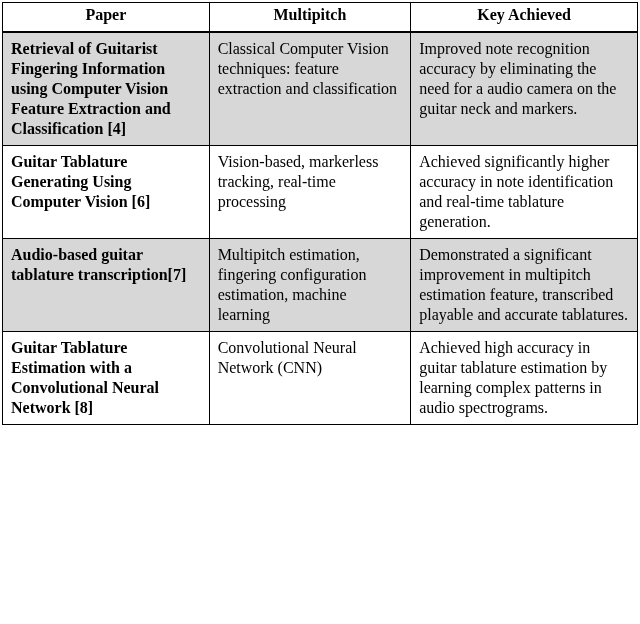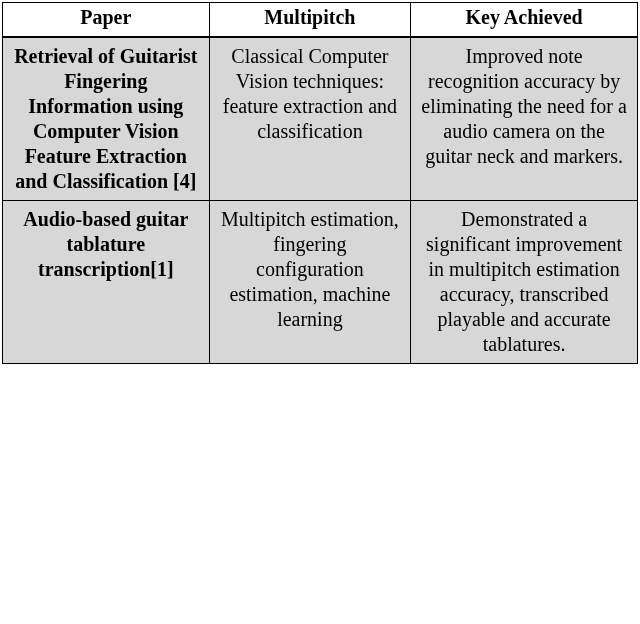--- a/index.html
+++ b/index.html
@@ -17,33 +17,33 @@
     }
     table {
       width: 100%;
       border-collapse: collapse;
       table-layout: fixed;
     }
     th, td {
       border: 1px solid #000000;
       padding: 6px 8px;
       vertical-align: top;
-      font-size: 20px;
+      font-size: 16px;
       line-height: 1.25;
     }
     th {
       font-weight: bold;
       text-align: center;
       background: #ffffff;
       border-bottom: 2px solid #000000;
       padding-top: 2px;
       padding-bottom: 6px;
     }
     td {
-      text-align: center;
+      text-align: left;
     }
     td.paper-col {
       font-weight: bold;
     }
     tr.shaded td {
       background: #d7d7d7;
     }
     col.col-paper { width: 205px; }
     col.col-method { width: 200px; }
     col.col-findings { width: 225px; }
@@ -63,19 +63,29 @@
       <th>Multipitch</th>
       <th>Key Achieved</th>
     </tr>
   </thead>
   <tbody>
     <tr class="shaded">
       <td class="paper-col">Retrieval of Guitarist Fingering Information using Computer Vision Feature Extraction and Classification [4]</td>
       <td>Classical Computer Vision techniques: feature extraction and classification</td>
       <td>Improved note recognition accuracy by eliminating the need for a audio camera on the guitar neck and markers.</td>
     </tr>
+    <tr>
+      <td class="paper-col">Guitar Tablature Generating Using Computer Vision [6]</td>
+      <td>Vision-based, markerless tracking, real-time processing</td>
+      <td>Achieved significantly higher accuracy in note identification and real-time tablature generation.</td>
+    </tr>
     <tr class="shaded">
-      <td class="paper-col">Audio-based guitar tablature transcription[1]</td>
+      <td class="paper-col">Audio-based guitar tablature transcription[7]</td>
       <td>Multipitch estimation, fingering configuration estimation, machine learning</td>
-      <td>Demonstrated a significant improvement in multipitch estimation accuracy, transcribed playable and accurate tablatures.</td>
+      <td>Demonstrated a significant improvement in multipitch estimation feature, transcribed playable and accurate tablatures.</td>
+    </tr>
+    <tr>
+      <td class="paper-col">Guitar Tablature Estimation with a Convolutional Neural Network [8]</td>
+      <td>Convolutional Neural Network (CNN)</td>
+      <td>Achieved high accuracy in guitar tablature estimation by learning complex patterns in audio spectrograms.</td>
     </tr>
   </tbody>
 </table>
 
 </body></html>

